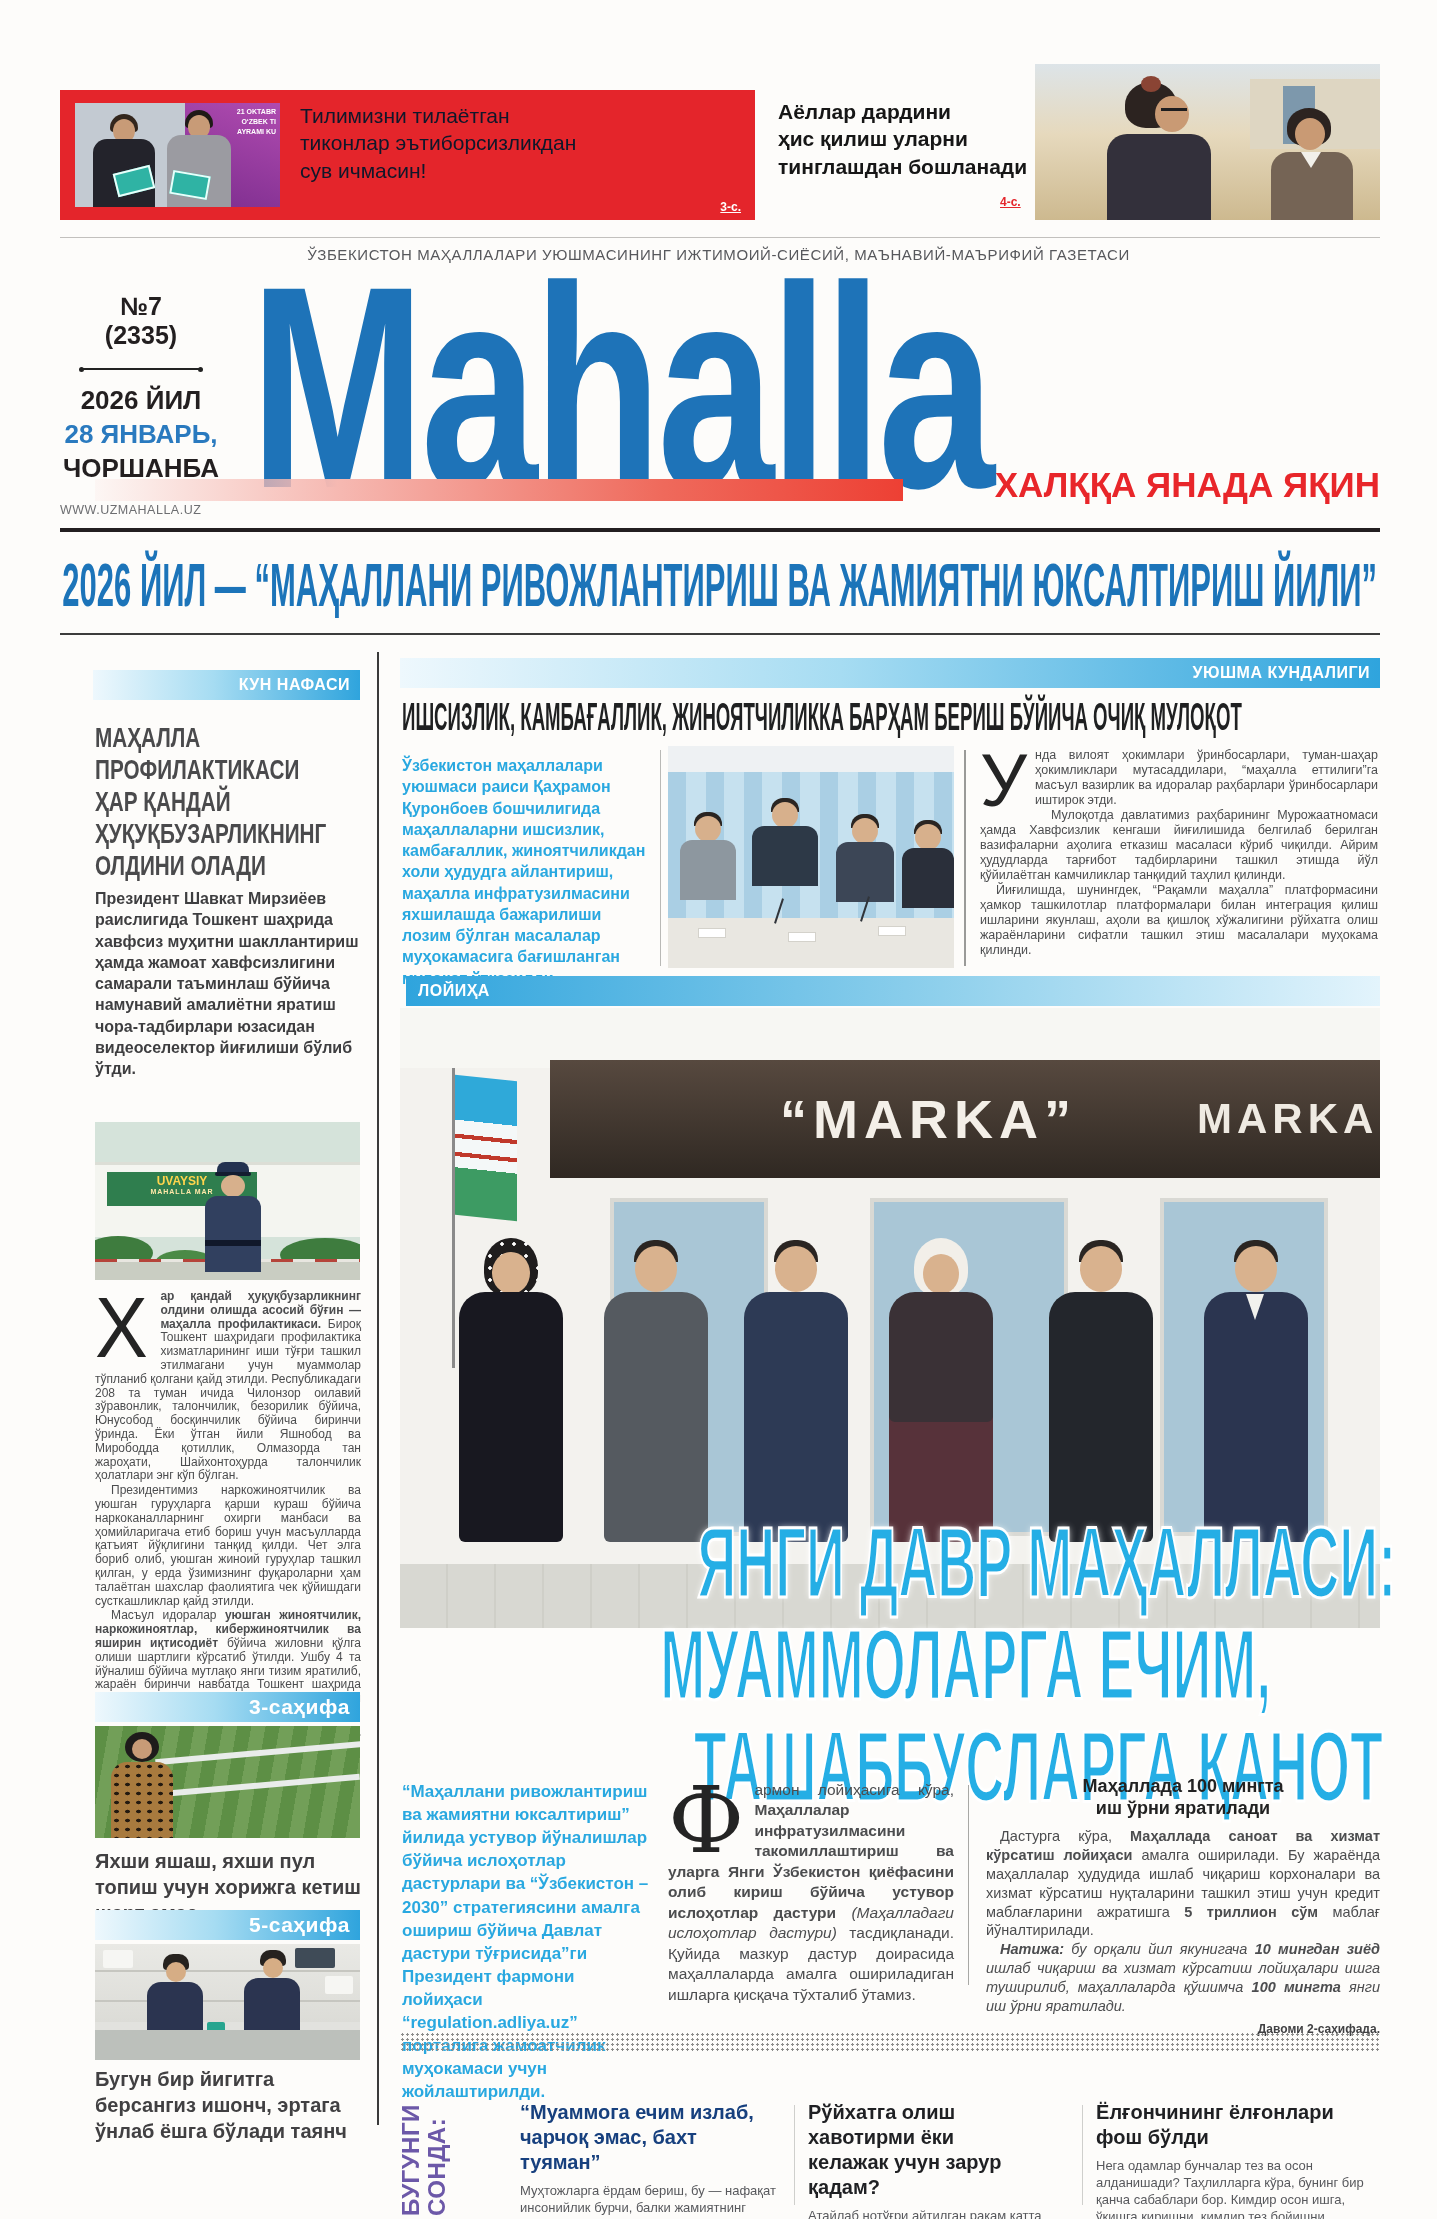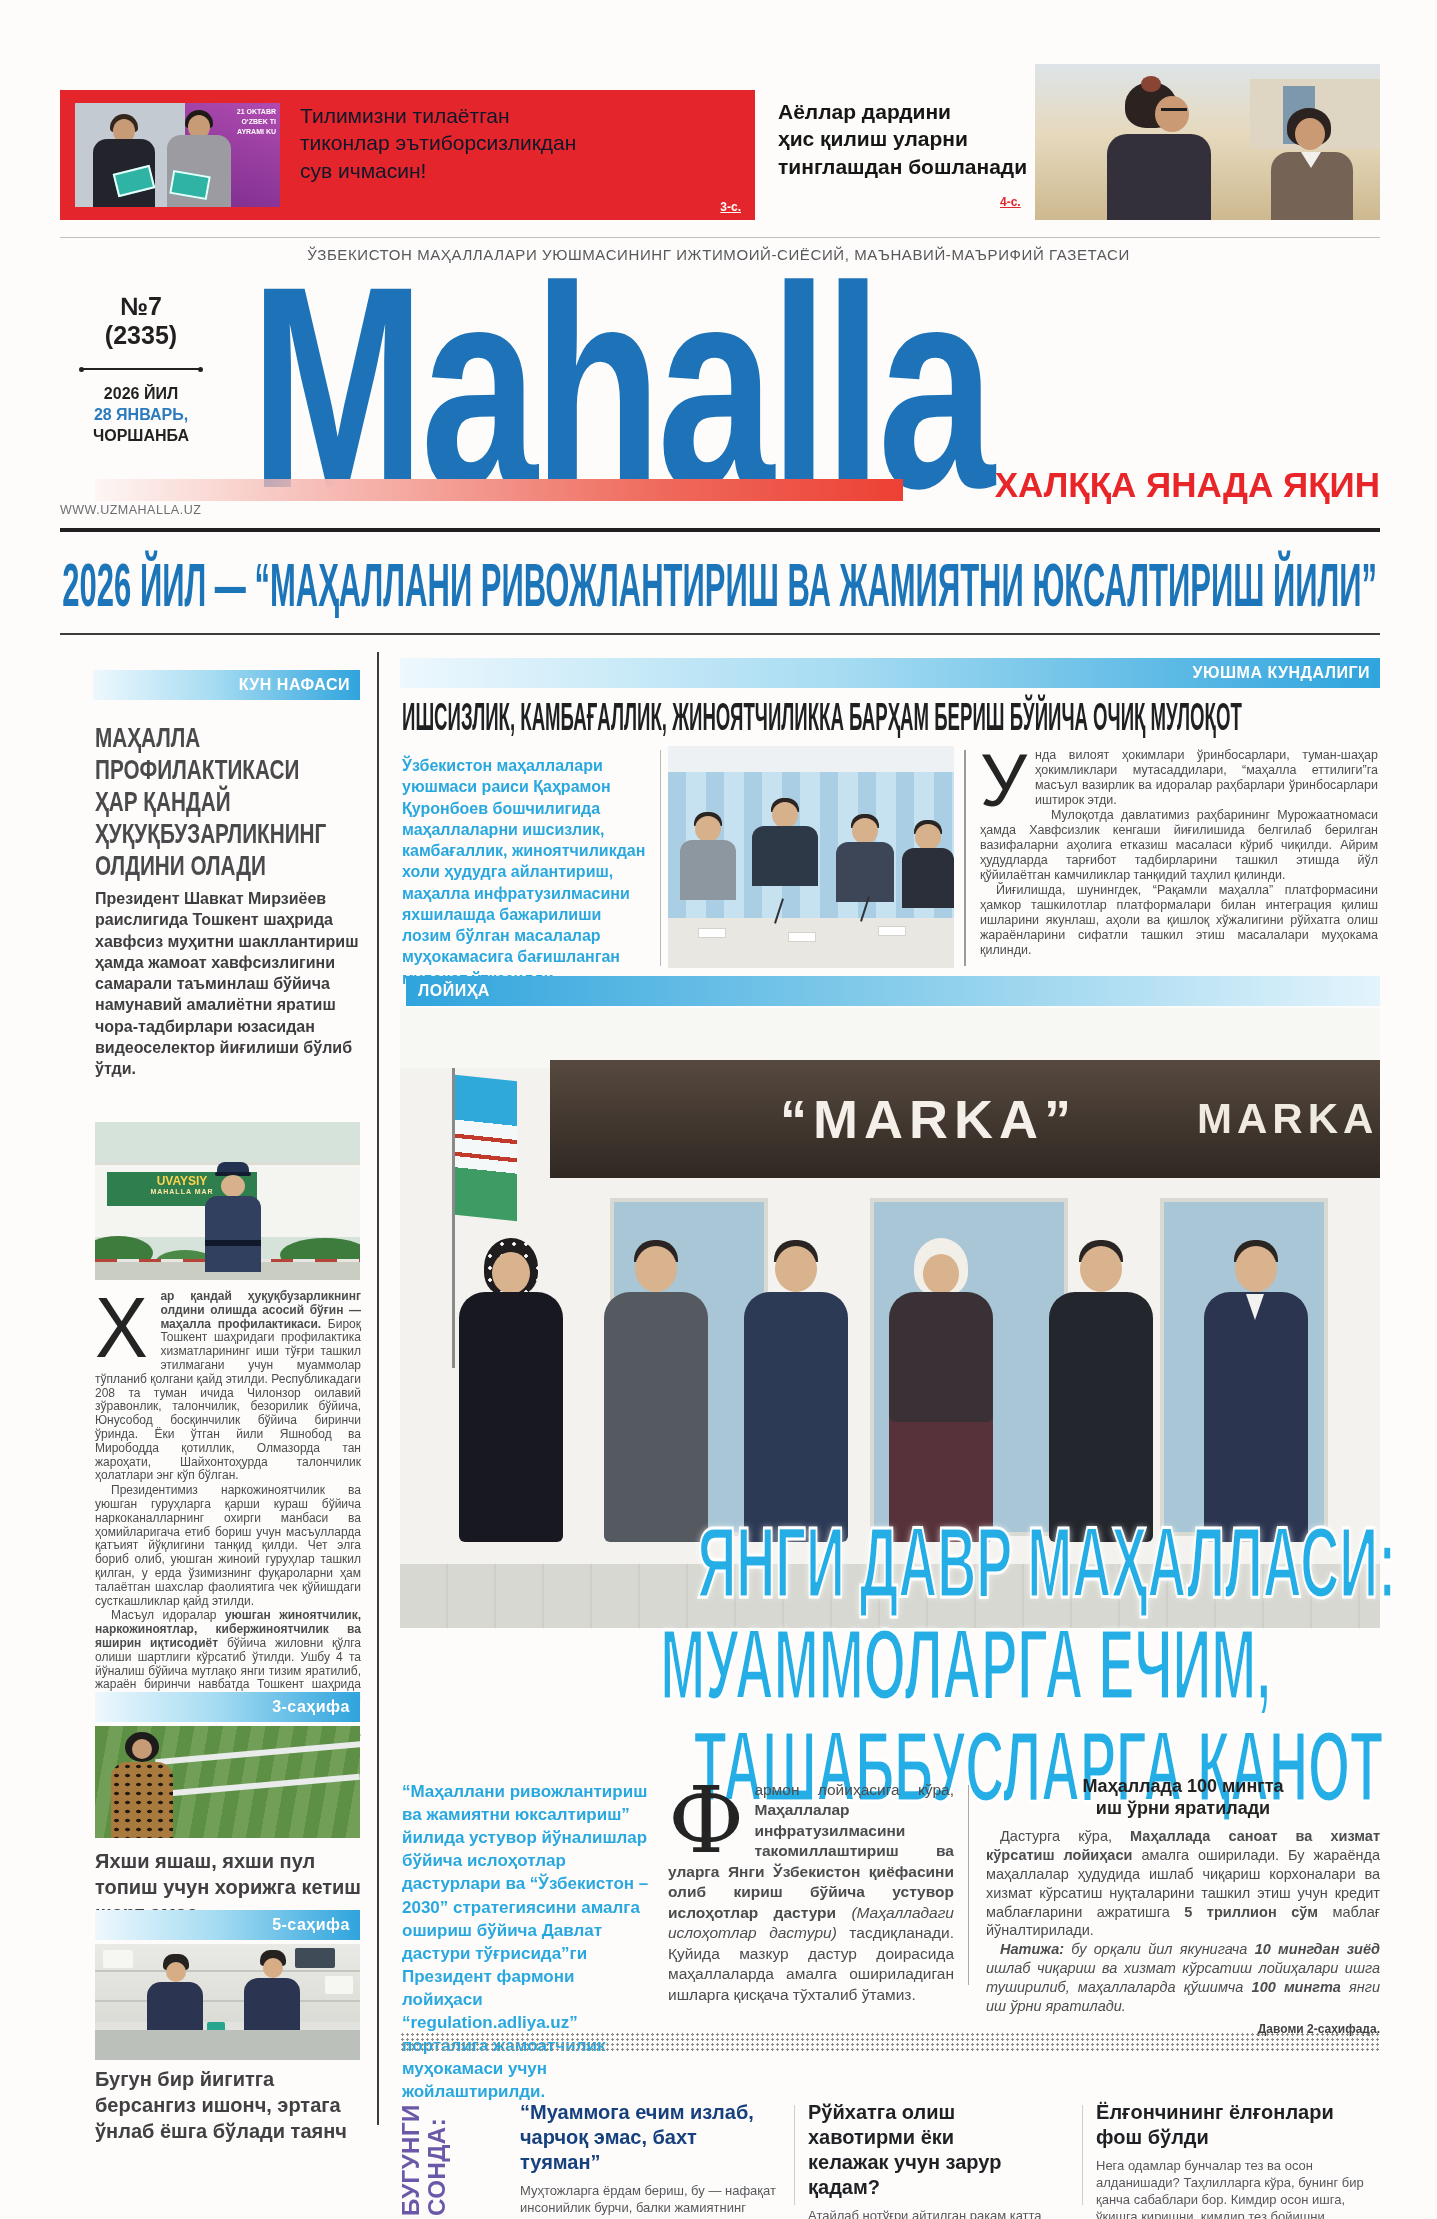--- a/index.html
+++ b/index.html
@@ -33,21 +33,21 @@
   .w-head{position:absolute;border-radius:50%;background:#c99a74;}
   .w-hair{position:absolute;border-radius:50% 50% 40% 40%;background:#2c2320;}
 
   
   .rule1{left:60px;top:237px;width:1320px;height:1px;background:#c2c0bd;}
   .subtitle{left:0;top:246px;width:1437px;text-align:center;font-size:15px;color:#57585c;letter-spacing:.6px;}
   .issue{left:66px;top:292px;width:150px;text-align:center;font-weight:bold;font-size:25px;color:#231f20;line-height:1.15;}
   .issue-line{left:83px;top:368px;width:116px;border-top:2px solid #222;}
   .issue-line:before,.issue-line:after{content:"";position:absolute;top:-3px;width:5px;height:5px;background:#222;border-radius:50%;}
   .issue-line:before{left:-4px;} .issue-line:after{right:-4px;}
-  .dates{left:52px;top:384px;width:178px;text-align:center;font-weight:bold;font-size:16px;line-height:1.3;color:#231f20;}
+  .dates{left:52px;top:384px;width:178px;text-align:center;font-weight:bold;font-size:26px;line-height:1.3;color:#231f20;}
   .date-blue{color:#2a7abf;}
   .logo{left:250px;top:243px;font-size:288px;line-height:288px;font-weight:bold;color:#1e73b8;
         letter-spacing:-6px;transform:scaleX(.73);transform-origin:left top;white-space:nowrap;}
   .redstrip{left:95px;top:479px;width:808px;height:22px;
             background:linear-gradient(90deg,rgba(249,214,210,.15),#f6b9b2 30%,#ef6a5c 70%,#ed4034 100%);}
   .tagline{left:900px;top:465px;width:480px;text-align:right;font-size:35px;font-weight:bold;color:#e8262a;}
   .website{left:60px;top:503px;font-size:12.5px;color:#6d6e71;letter-spacing:.5px;}
   .blackrule{left:60px;top:528px;width:1320px;height:4px;background:#231f20;}
   .year-head{left:60px;top:540px;width:1320px;height:88px;display:flex;align-items:center;justify-content:center;
              font-size:62px;font-weight:bold;color:#1c74b9;}
@@ -65,21 +65,21 @@
   .lc-head{left:95px;top:722px;font-size:28px;font-weight:bold;color:#4a4a4c;line-height:1.14;}
   .lc-head .cond{transform:scaleX(.74);white-space:pre;}
   .lc-lead{left:95px;top:888px;width:266px;font-size:16px;font-weight:bold;color:#3e3e40;line-height:1.33;}
   .lc-photo{left:95px;top:1122px;width:265px;height:158px;overflow:hidden;background:#d5e3da;}
   .lc-body{left:95px;top:1290px;width:266px;font-size:12px;color:#4c4d4f;line-height:1.15;}
   .lc-body p{margin:0 0 1px 0;}
   .lc-body p.ind{text-indent:16px;}
   .dropcap{float:left;font-size:86px;line-height:.82em;font-weight:400;color:#242424;margin:2px 8px 0 0;transform:scaleX(.92);transform-origin:left top;}
   .cont{text-align:right;font-size:12px;font-weight:bold;color:#414143;margin-top:6px;}
   .p3bar{left:95px;top:1692px;width:265px;}
-  .p3bar .tagbar,.p5bar .tagbar{font-size:16px;}
+  .p3bar .tagbar,.p5bar .tagbar{font-size:21px;}
   .lc-photo2{left:95px;top:1726px;width:265px;height:112px;overflow:hidden;}
   .lc-h2{left:95px;top:1848px;width:270px;font-size:20px;font-weight:bold;color:#414042;line-height:1.3;}
   .p5bar{left:95px;top:1910px;width:265px;}
   .lc-photo3{left:95px;top:1944px;width:265px;height:116px;overflow:hidden;background:#e2e2de;}
   .lc-h3{left:95px;top:2066px;width:270px;font-size:20px;font-weight:bold;color:#414042;line-height:1.3;}
 
   
   .pol-sky{position:absolute;left:0;top:0;width:100%;height:46px;background:#d5e3da;}
   .pol-bld{position:absolute;left:0;top:40px;width:100%;height:72px;background:#f4f5f0;border-top:3px solid #dcded6;}
   .pol-sign{position:absolute;left:12px;top:50px;width:150px;height:32px;background:#2f7e4e;color:#ffd54d;

